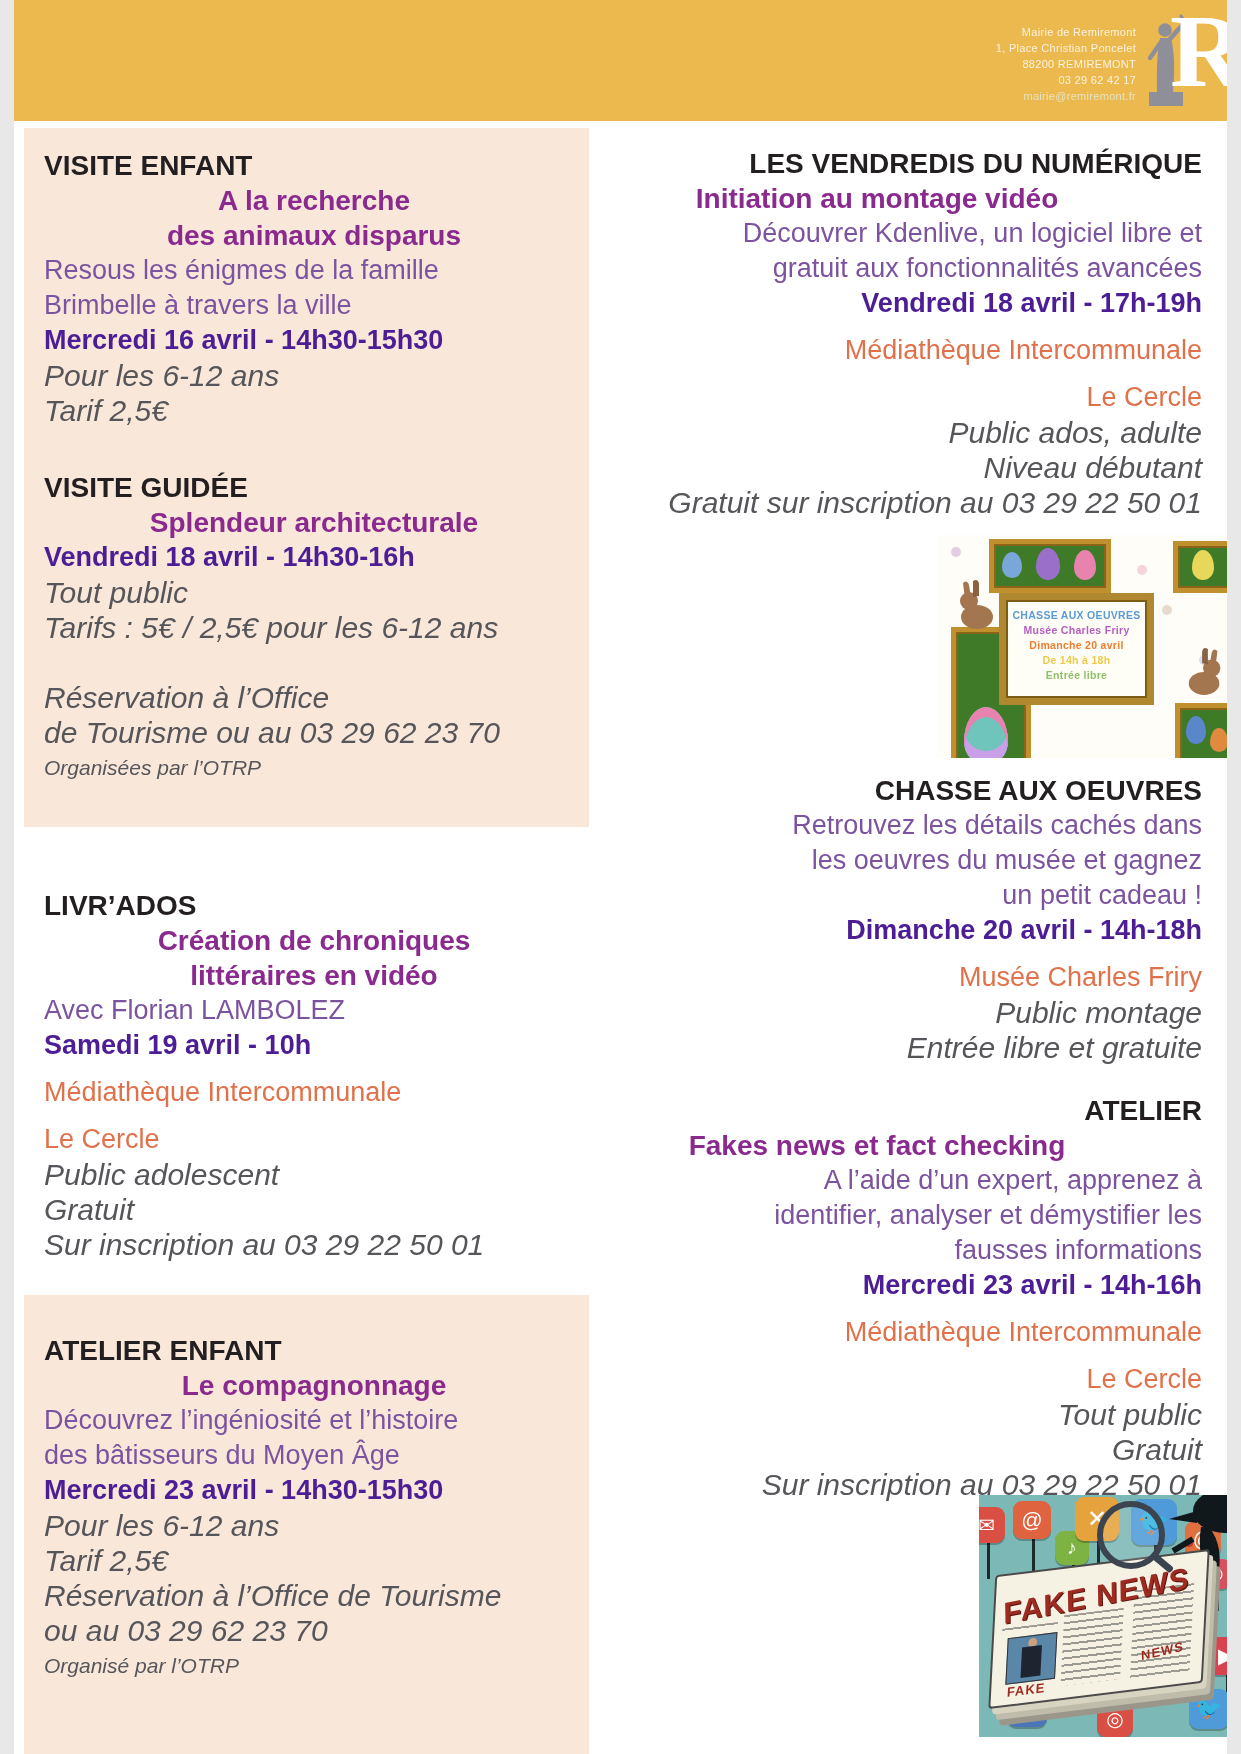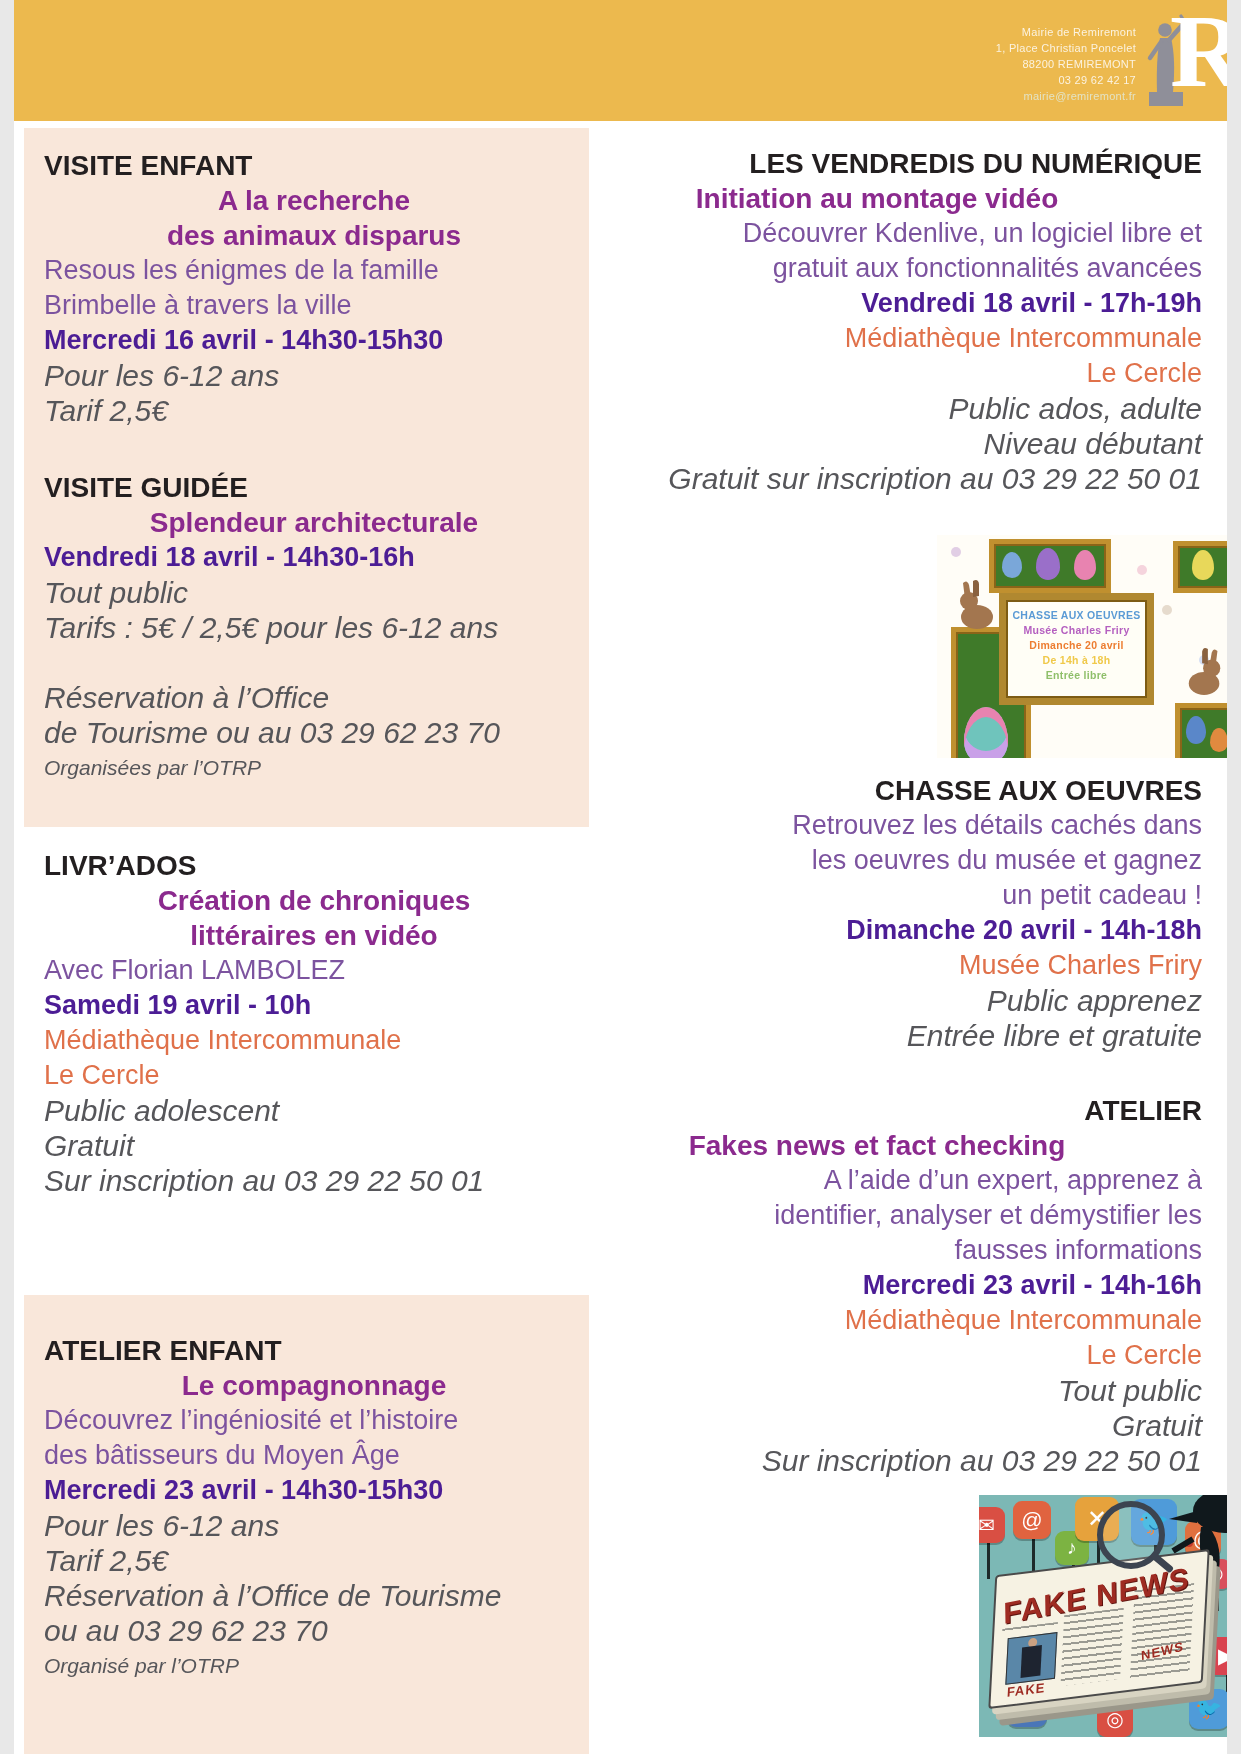--- a/index.html
+++ b/index.html
@@ -27,27 +27,27 @@
   .peach.p1{top:128px;height:699px;}
   .peach.p2{top:1295px;height:459px;}
   
   .sec{position:absolute;left:30px;width:540px;}
   .sec.right{left:auto;right:25px;width:650px;text-align:right;}
   .sec .ln{line-height:35px;white-space:nowrap;}
   .ln.kicker{font-weight:bold;font-size:28px;color:#231f20;}
   .ln.title{font-weight:bold;font-size:28px;color:#8b2a8e;text-align:center;}
   .ln.desc{font-size:27px;color:#7c539f;}
   .ln.date{font-weight:bold;font-size:27px;color:#4c1d95;}
-  .ln.venue{font-size:27px;color:#e0714a;}
+  .ln.venue{font-size:27px;color:#e0714a;margin-top:12px;}
   .ln.meta{font-style:italic;font-size:30px;color:#56565a;}
   .ln.meta-sm{font-style:italic;font-size:21px;color:#56565a;}
   .ln.gap{height:35px;}
   #sec-visite-enfant{top:148px;}
   #sec-visite-guidee{top:470px;}
-  #sec-livrados{top:848px;}
+  #sec-livrados{top:888px;}
   #sec-atelier-enfant{top:1333px;}
   #rsec-vendredis{top:146px;}
   #rsec-chasse{top:773px;}
   #rsec-atelier{top:1093px;}
   
   .easter{
     position:absolute;left:923px;top:535px;width:294px;height:223px;
     background:#fffdf7;overflow:hidden;
   }
   .easter .sprig{position:absolute;width:10px;height:10px;border-radius:50%;opacity:.8;}
@@ -189,21 +189,21 @@
         <div class="ln meta" data-interactable="false">Niveau débutant</div>
         <div class="ln meta" data-interactable="false">Gratuit sur inscription au 03 29 22 50 01</div>
       </div>
       <div class="sec right" id="rsec-chasse" data-interactable="false">
         <div class="ln kicker" data-interactable="false">CHASSE AUX OEUVRES</div>
         <div class="ln desc" data-interactable="false">Retrouvez les détails cachés dans</div>
         <div class="ln desc" data-interactable="false">les oeuvres du musée et gagnez</div>
         <div class="ln desc" data-interactable="false">un petit cadeau !</div>
         <div class="ln date" data-interactable="false">Dimanche 20 avril - 14h-18h</div>
         <div class="ln venue" data-interactable="false">Musée Charles Friry</div>
-        <div class="ln meta" data-interactable="false">Public apprenez</div>
+        <div class="ln meta" data-interactable="false">Public montage</div>
         <div class="ln meta" data-interactable="false">Entrée libre et gratuite</div>
       </div>
       <div class="sec right" id="rsec-atelier" data-interactable="false">
         <div class="ln kicker" data-interactable="false">ATELIER</div>
         <div class="ln title" data-interactable="false">Fakes news et fact checking</div>
         <div class="ln desc" data-interactable="false">A l’aide d’un expert, apprenez à</div>
         <div class="ln desc" data-interactable="false">identifier, analyser et démystifier les</div>
         <div class="ln desc" data-interactable="false">fausses informations</div>
         <div class="ln date" data-interactable="false">Mercredi 23 avril - 14h-16h</div>
         <div class="ln venue" data-interactable="false">Médiathèque Intercommunale</div>

